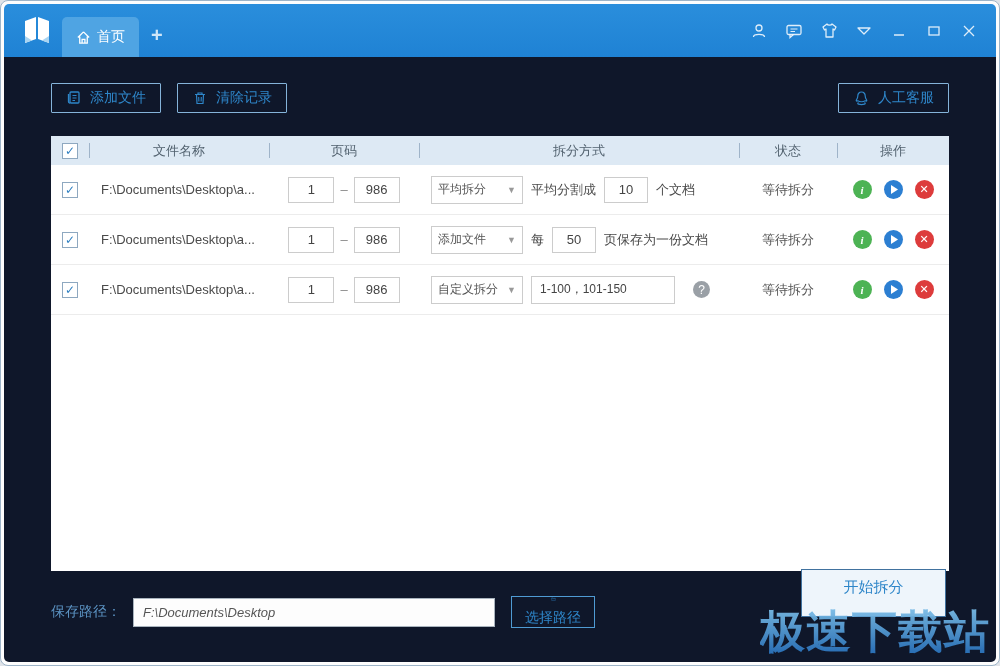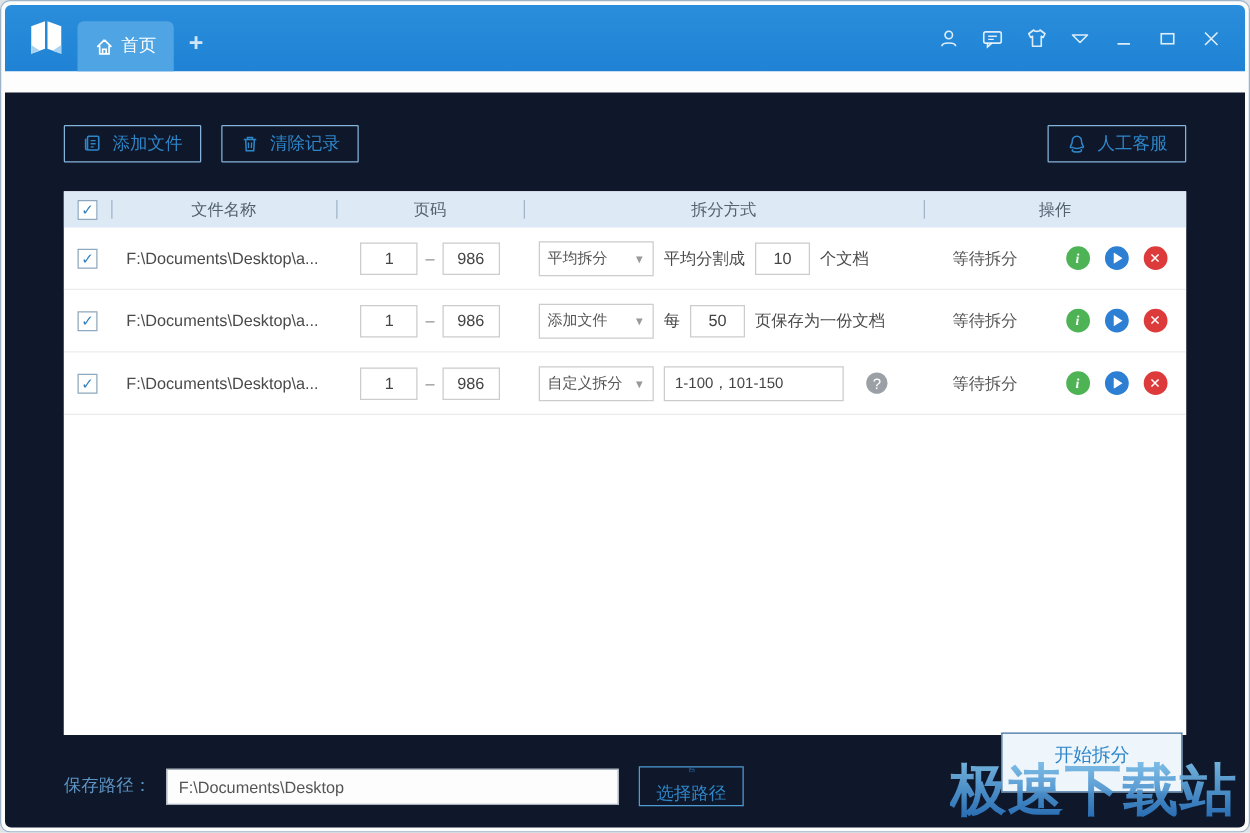--- a/index.html
+++ b/index.html
@@ -2,21 +2,21 @@
 <html><head>
 <meta charset="utf-8">
 <style>
   * { margin:0; padding:0; box-sizing:border-box; }
   html,body { width:1000px; height:666px; font-family:"Liberation Sans","DejaVu Sans",sans-serif; background:#dfe3e8; }
   .window {
     position:relative; width:1000px; height:666px;
     background:#fdfdfd; border:1px solid #9db4c8; border-radius:8px;
     padding:3px; overflow:hidden;
   }
-  .win-inner { width:100%; height:100%; border-radius:5px; overflow:hidden; position:relative; display:flex; flex-direction:column;gap:17px; }
+  .win-inner { width:100%; height:100%; border-radius:5px; overflow:hidden; position:relative; display:flex; flex-direction:column; }
 
   
   .titlebar { height:53px; background:linear-gradient(#2a8edc,#1f82d4); display:flex; align-items:flex-end; position:relative; flex:none; }
   .logo { position:absolute; left:15px; top:9px; width:36px; height:36px; }
   .tabs { display:flex; align-items:flex-end; margin-left:58px; height:100%; }
   .tab { display:flex; align-items:center; height:40px; border-radius:5px 5px 0 0; padding:0 14px; cursor:pointer; }
   .tab-home { background:#4fa4e3; color:#fff; font-size:14px; gap:6px; }
   .tab-active { background:#fbfdfe; color:#3a3a3a; font-size:14px; width:192px; margin-left:3px; gap:8px; position:relative; }
   .tab-close { margin-left:auto; color:#555; font-size:16px; cursor:pointer; line-height:1; }
   .tab-plus { color:#cfe6f8; font-size:20px; margin:0 0 10px 12px; cursor:pointer; font-weight:bold; }
@@ -59,21 +59,21 @@
   .ops { display:flex; gap:12px; align-items:center; justify-content:center; }
   .op-ico { width:19px; height:19px; border-radius:50%; color:#fff; display:flex; align-items:center; justify-content:center; cursor:pointer; font-size:11px; }
   .op-info { background:#4db354; font-style:italic; font-weight:bold; font-family:"Liberation Serif",serif; }
   .op-play { background:#2c7fd2; }
   .op-play svg { margin-left:2px; }
   .op-del { background:#dd3b3b; font-weight:bold; font-size:11px; }
 
   
   .footer { flex:none; height:90px; display:flex; align-items:center; padding:0 47px 8px 47px; position:relative; }
   .save-label { font-size:14px; color:#5c94c4; flex:none; }
-  .path-input { width:362px; height:29px; border:1px solid #a9b4be; background:#fdfdfd; margin-left:12px; padding:0 9px; font-size:13px; color:#555; font-family:inherit; }
+  .path-input { width:362px; height:29px; border:1px solid #a9b4be; background:#fdfdfd; margin-left:12px; padding:0 9px; font-size:13px; color:#555; font-family:inherit;font-style:italic; }
   .btn-choose { display:flex; align-items:center; gap:8px; border:1px solid #4f9bd3; color:#2e86c9; background:transparent; font-size:14px; height:32px; padding:0 13px; margin-left:16px; cursor:pointer;flex-direction:column; }
   .btn-start { position:absolute; right:50px; top:-2px; width:145px; height:48px; border:1px solid #41729f; background:#eef5fb; color:#2e86c9; font-size:15px; display:flex; align-items:flex-start; justify-content:center; padding-top:8px; cursor:pointer; }
   .watermark {
     position:absolute; right:6px; bottom:0px; font-size:45px; font-weight:bold; letter-spacing:1px;
     background:linear-gradient(#85c6ec,#1d66b4); -webkit-background-clip:text; background-clip:text;
     color:transparent; opacity:.95; pointer-events:none; white-space:nowrap; z-index:5;
     font-family:"DejaVu Sans",sans-serif;
     margin-top:28px;
   }
 </style>
@@ -170,20 +170,21 @@
       </div>
 
       <div class="panel">
         <div class="thead">
           <div class="th col-check">
             <span class="checkbox">✓</span>
           </div>
           <div class="th col-name">文件名称</div>
           <div class="th col-page">页码</div>
           <div class="th col-split">拆分方式</div>
+          <div class="th col-status">状态</div>
           <div class="th col-op">操作</div>
         </div>
 
         <div class="trow">
           <div class="cell col-check">
               <span class="checkbox">✓</span>
             </div>
           <div class="cell col-name cell-name">F:\Documents\Desktop\a...</div>
           <div class="cell col-page">
             <input class="num-input" value="1" style="">

